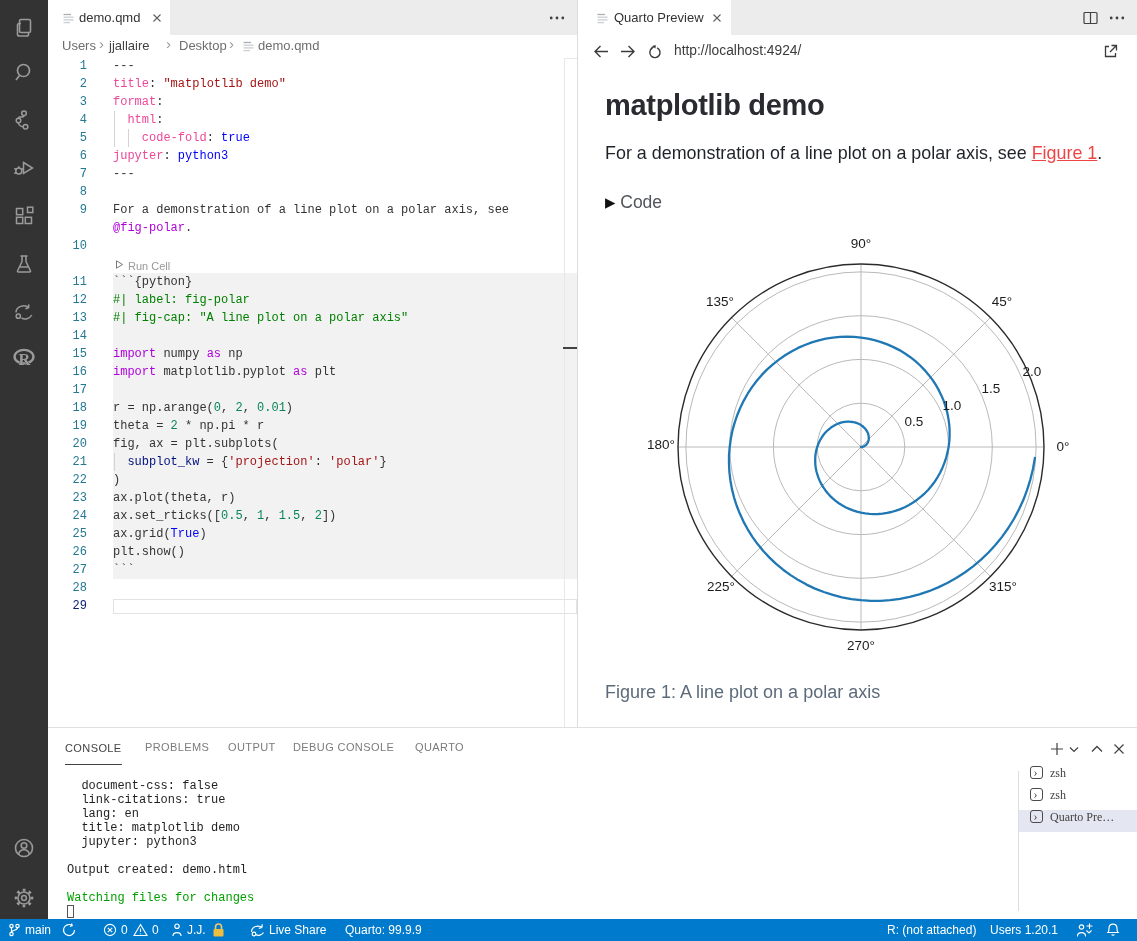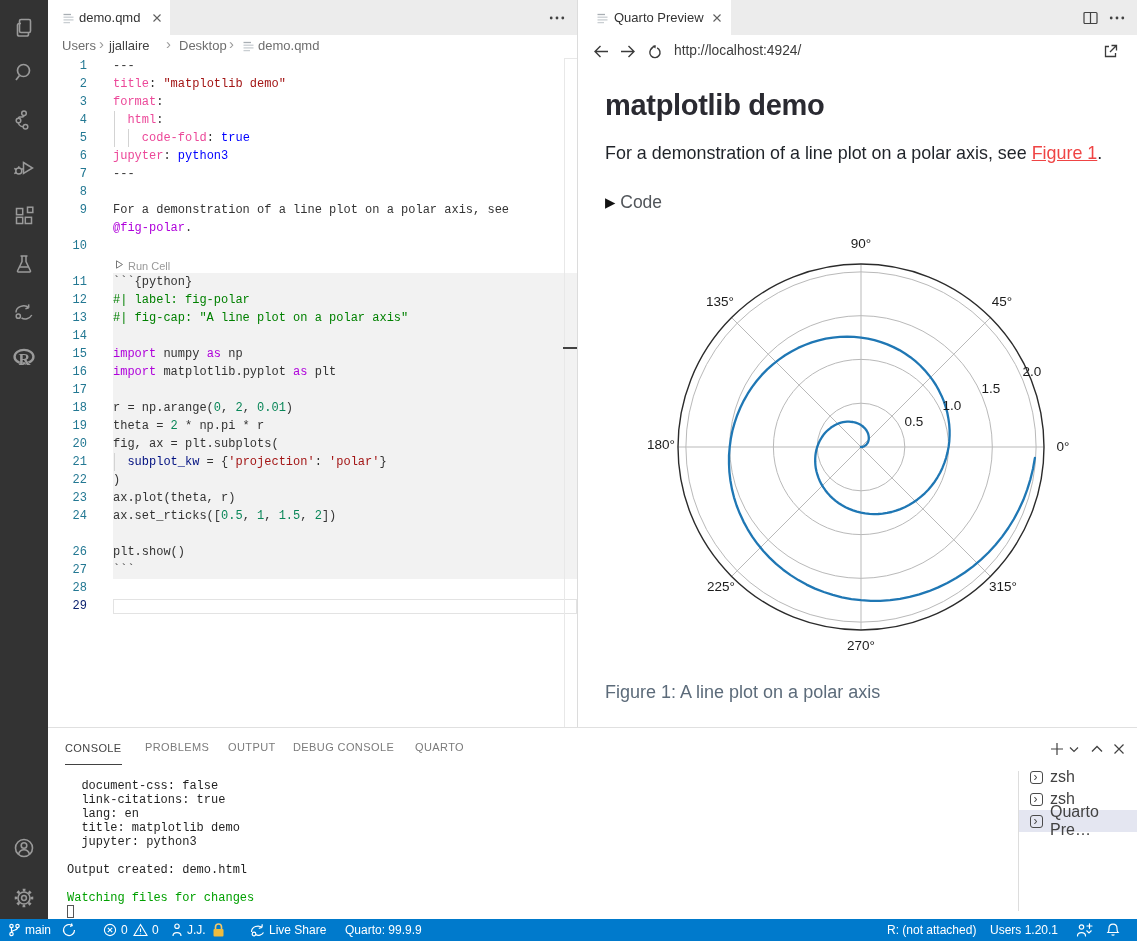--- a/index.html
+++ b/index.html
@@ -43,21 +43,21 @@
   #pvfig { position:absolute; left:27px; top:164px; }
   #pvcap { position:absolute; left:27px; top:614px; font-size:18px; color:#5c6b7a;text-align:center; }
   
   #panel { position:absolute; left:48px; top:727px; width:1089px; height:192px; background:#fff; border-top:1px solid #e0e0e0; }
   .ptab { position:absolute; top:2px; height:34px; line-height:34px; font-size:11px; letter-spacing:0.4px; color:#7b7b7b; }
   .ptab.active { color:#424242; border-bottom:1px solid #424242; height:35px; line-height:36px; }
   #termtext { position:absolute; left:19px; top:51px; font-family:"Liberation Mono",monospace; font-size:12px; line-height:14px; color:#1f1f1f; white-space:pre; }
   .tgreen { color:#00a000; }
   #termcursor { position:absolute; left:19px; top:177px; width:7px; height:13px; border:1px solid #555; }
   #termsep { position:absolute; left:970px; top:43px; width:1px; height:140px; background:#ddd; }
-  .titem { position:absolute; left:971px; width:118px; height:22px; display:flex; align-items:center; font-size:16px; color:#424242; }
+  .titem { position:absolute; left:971px; width:118px; height:22px; display:flex; align-items:flex-start; font-size:12px; color:#424242;font-family:Liberation Serif, serif; }
   .titem.sel { background:#e4e6f1; }
   .ticon { width:13px; height:13px; border:1px solid #4a4a4a; border-radius:3px; margin:0 7px 0 11px; position:relative; flex:none; }
   .ticon:before { content:"\203A"; position:absolute; left:2.5px; top:-2px; font-size:12px; color:#4a4a4a; }
   
   #statusbar { position:absolute; left:0; top:919px; width:1137px; height:22px; background:#007acc; color:#fff; font-size:12px; z-index:6; }
   .sbitem { position:absolute; top:0; height:22px; line-height:22px; white-space:nowrap; }
   svg { display:block; }
 </style>
 </head>
 <body>
@@ -176,20 +176,21 @@
   <div class="row" style="top:288px"><span class="ln">15</span><span class="ct"><span class="p">import</span> numpy <span class="p">as</span> np</span></div>
   <div class="row" style="top:306px"><span class="ln">16</span><span class="ct"><span class="p">import</span> matplotlib.pyplot <span class="p">as</span> plt</span></div>
   <div class="row" style="top:324px"><span class="ln">17</span></div>
   <div class="row" style="top:342px"><span class="ln">18</span><span class="ct">r = np.arange(<span class="n">0</span>, <span class="n">2</span>, <span class="n">0.01</span>)</span></div>
   <div class="row" style="top:360px"><span class="ln">19</span><span class="ct">theta = <span class="n">2</span> * np.pi * r</span></div>
   <div class="row" style="top:378px"><span class="ln">20</span><span class="ct">fig, ax = plt.subplots(</span></div>
   <div class="row" style="top:396px"><span class="ln">21</span><span class="indent-guide" style="left:65.5px"></span><span class="ct">  <span class="v">subplot_kw</span> = {<span class="s">'projection'</span>: <span class="s">'polar'</span>}</span></div>
   <div class="row" style="top:414px"><span class="ln">22</span><span class="ct">)</span></div>
   <div class="row" style="top:432px"><span class="ln">23</span><span class="ct">ax.plot(theta, r)</span></div>
   <div class="row" style="top:450px"><span class="ln">24</span><span class="ct">ax.set_rticks([<span class="n">0.5</span>, <span class="n">1</span>, <span class="n">1.5</span>, <span class="n">2</span>])</span></div>
+  <div class="row" style="top:468px"><span class="ln">25</span><span class="ct">ax.grid(<span class="b">True</span>)</span></div>
   <div class="row" style="top:486px"><span class="ln">26</span><span class="ct">plt.show()</span></div>
   <div class="row" style="top:504px"><span class="ln">27</span><span class="ct">```</span></div>
   <div class="row" style="top:522px"><span class="ln">28</span></div>
   <div class="row" style="top:540px"><span class="ln" style="color:#0b216f">29</span></div>
   <div id="ovtop"></div>
   <div id="ovruler"></div>
   <div id="ovcursor"></div>
 </div>
 
 <div class="tabbar" style="left:578px; width:559px;">

